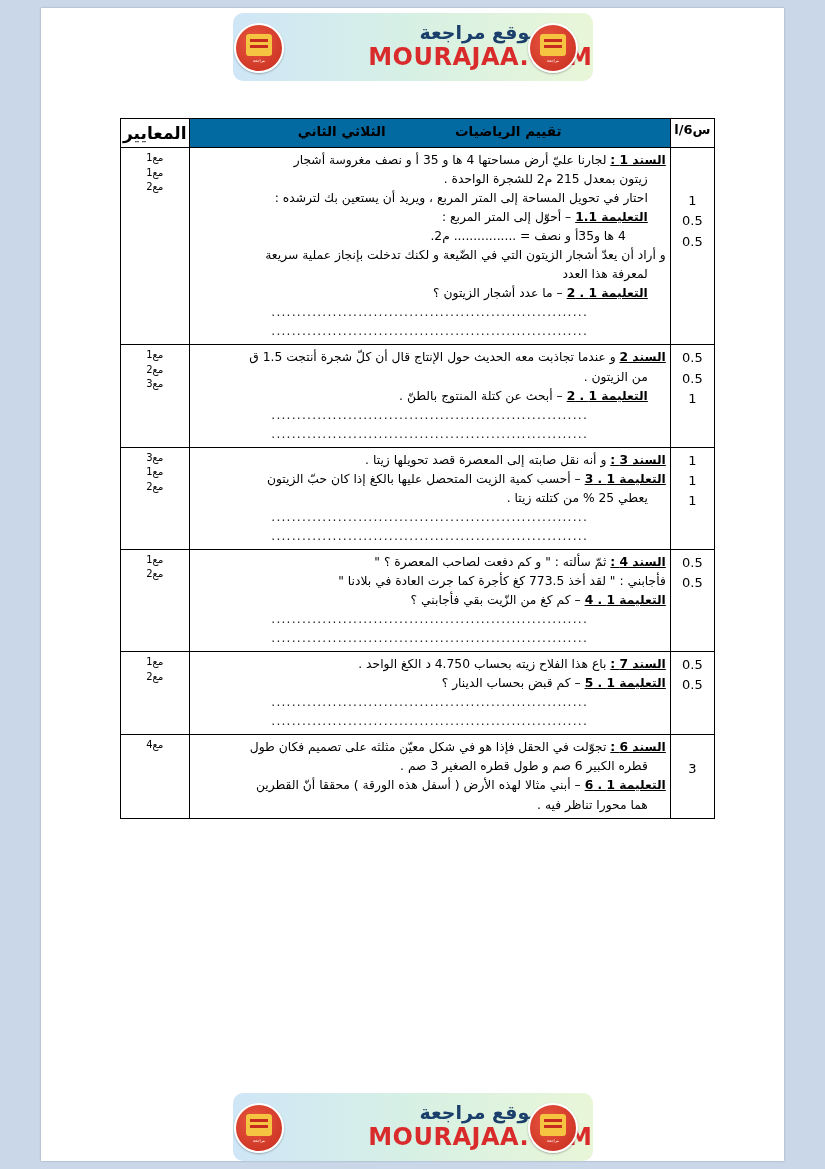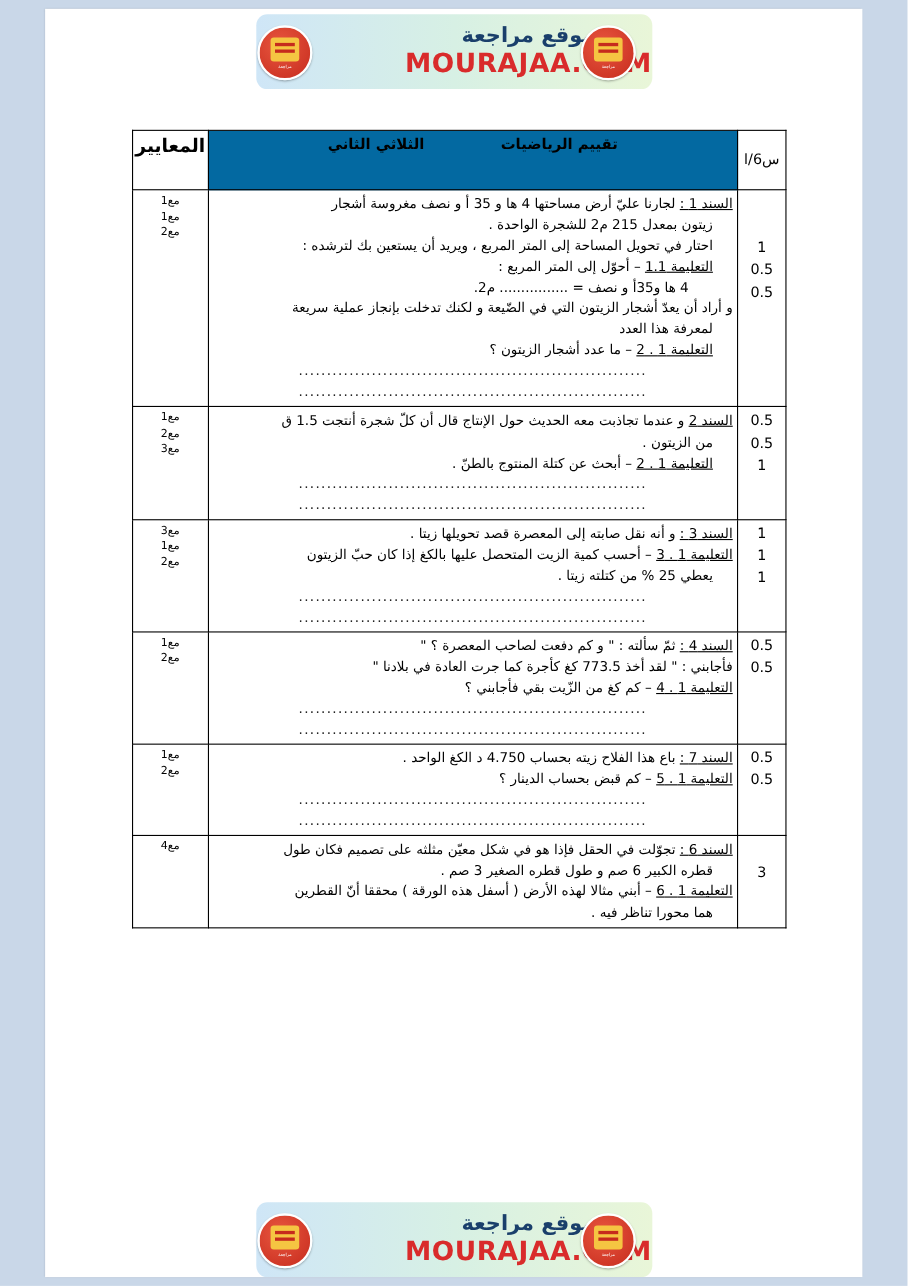--- a/index.html
+++ b/index.html
@@ -112,22 +112,22 @@
     vertical-align: top;
     padding: 3px 4px;
   }
   .col-score  { width: 45px; }
   .col-body   { width: 498px; }
   .col-crit   { width: 52px; }
   .hdr-score {
     border: 1px solid #000 !important;
     text-align: center;
     font-size: 13px;
-    font-weight: normal;
-    padding: 19px 2px !important;
+    font-weight: bold;
+    padding: 3px 2px !important;
   }
   .hdr-title {
     border: 1px solid #000 !important;
     background: #0369a1;
     text-align: center;
     font-size: 13.5px;
     font-weight: bold;
     padding: 4px 2px !important;
   }
   .hdr-title .spacer { display: inline-block; width: 60px; }
@@ -156,21 +156,21 @@
   }
 
   .body-cell {
     font-size: 12.3px;
     line-height: 1.55;
     text-align: right;
     color: #000;
   }
   .body-cell p { margin: 0; }
   .lbl {
-    font-weight: normal;
+    font-weight: bold;
     text-decoration: underline;
     margin-top: 44px;
   }
   .dots {
     letter-spacing: 1.2px;
     color: #222;
   }
   .indent-1 { padding-right: 18px; }
   .indent-2 { padding-right: 40px; }
   .center-dots { text-align: center; }

